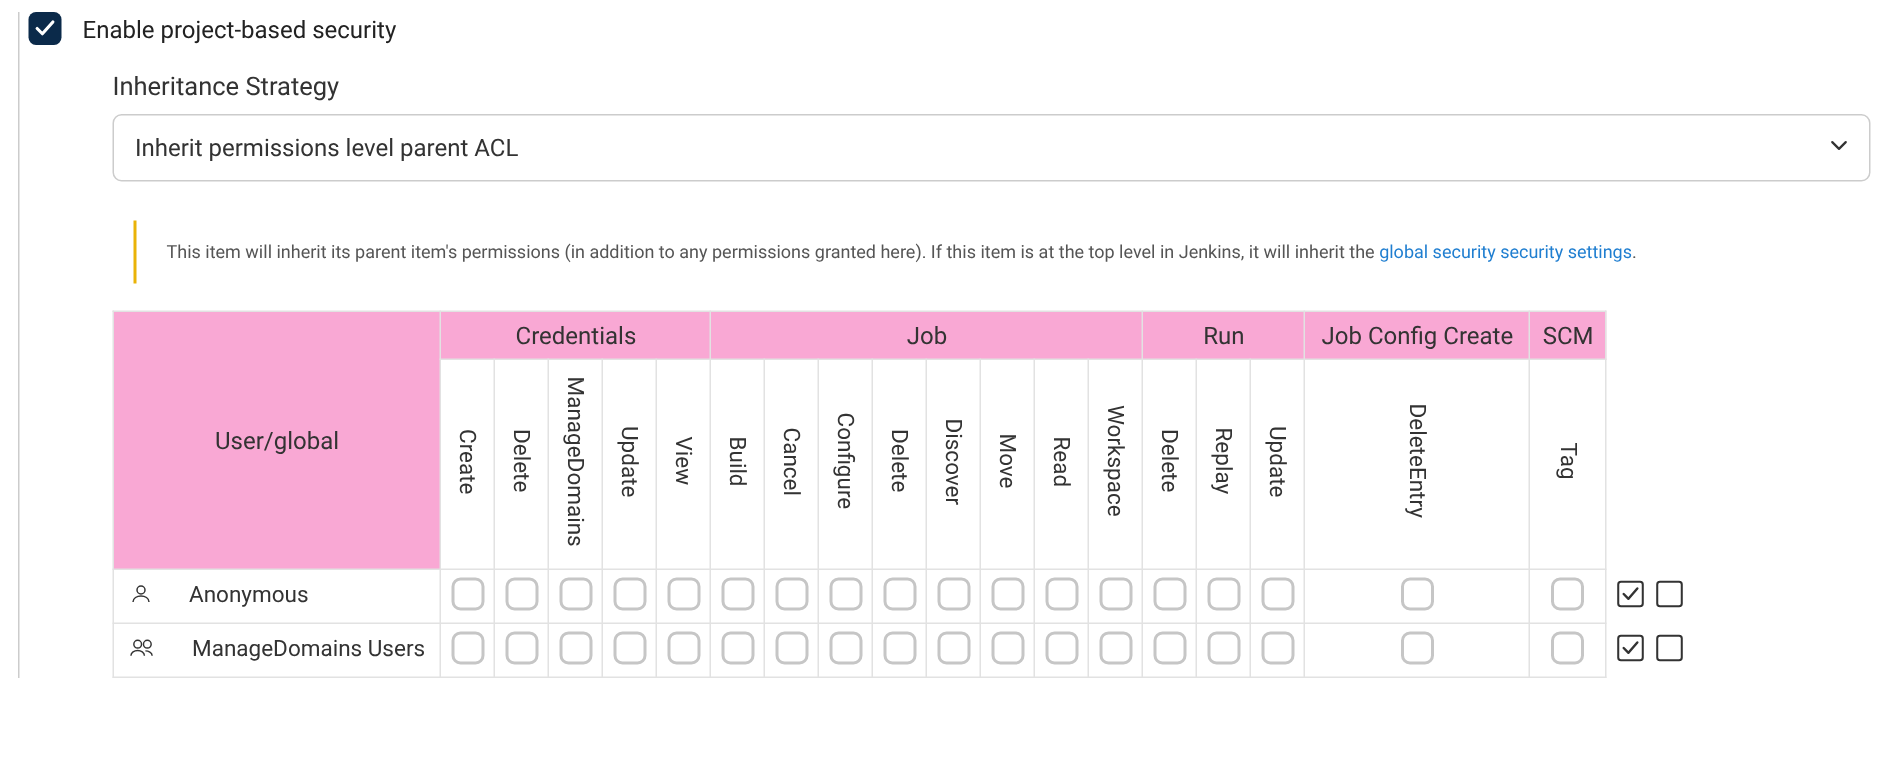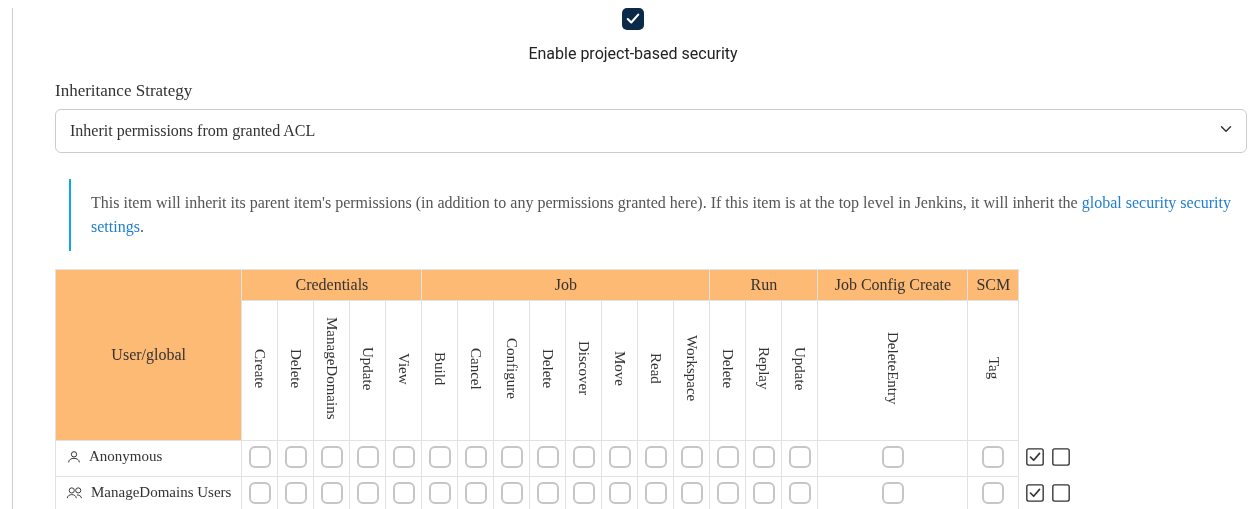--- a/index.html
+++ b/index.html
@@ -5,66 +5,66 @@
     * { box-sizing: border-box; margin: 0; padding: 0; }
     body {
       font-family: -apple-system, BlinkMacSystemFont, "Segoe UI", Roboto, "Helvetica Neue", Arial, sans-serif;
       font-size: 15px;
       color: #333;
       background: #fff;
       padding: 8px 12px;
       width: 1259px;
     }
     .wrap { border-left: 1px solid #ccc; padding-left: 6px; }
-    .row-check { display: flex; align-items: center; gap: 14px; margin-bottom: 18px; flex-direction: column; }
+    .row-check { display: flex; align-items: center; gap: 14px; margin-bottom: 18px; }
     .chk {
       width: 22px; height: 22px; border-radius: 5px; background: #0b2a4a;
       display: flex; align-items: center; justify-content: center; flex-shrink: 0;
     }
     .chk svg { width: 14px; height: 14px; }
     .chk-lbl { font-size: 16px; color: #222; }
-    .sub { margin-left: 36px; font-family: Liberation Serif, serif; }
+    .sub { margin-left: 56px; }
     .is-label { font-size: 17px; color: #333; margin-bottom: 6px; }
     .select-wrap { position: relative; margin-top: 8px; }
     .select {
       width: 100%; border: 1px solid #ccc; border-radius: 6px;
       padding: 12px 40px 12px 14px; font-size: 16px; color: #333; background: #fff;
       display: flex; align-items: center;
     }
     .select-caret { position: absolute; right: 12px; top: 50%; transform: translateY(-50%); }
     .select-caret svg { width: 18px; height: 18px; }
     .info-box {
-      margin: 26px 0 18px 14px; border-left: 2px solid #0ea5e9; padding: 12px 0 12px 20px;
-      font-size: 16px; color: #555; line-height: 1.5;
+      margin: 26px 0 18px 14px; border-left: 2px solid #eab308; padding: 12px 0 12px 20px;
+      font-size: 12px; color: #555; line-height: 1.5;
     }
     .info-link { color: #1f7ed0; text-decoration: none; }
     table.perm {
       border-collapse: collapse; margin-top: 6px; font-size: 15px;
     }
     table.perm th, table.perm td {
       border: 1px solid #e2e2e2; text-align: center;
       background: #fff;
     }
     table.perm thead tr.groups th {
-      background: #fdba74; font-weight: 400; color: #333; padding: 6px 8px; font-size: 16px;
+      background: #f9a8d4; font-weight: 400; color: #333; padding: 6px 8px; font-size: 16px;
     }
     table.perm thead th.usergroup {
       background: #f6f6f8; font-weight: 400; font-size: 16px; vertical-align: middle;
       padding: 0 42px;
     }
     table.perm thead tr.perms th {
       background: #fff; font-weight: 400; color: #333; font-size: 15px;
       padding: 8px 4px; height: 140px; vertical-align: middle; width: 36px;
     }
     table.perm thead tr.perms th.history { width: 150px; }
     table.perm thead tr.perms th.scm-tag { width: 40px; }
     .vt { writing-mode: vertical-rl; transform: rotate(0deg); white-space: nowrap; display: inline-block; }
     table.perm tbody td { padding: 4px 6px; height: 36px; }
     table.perm tbody td.namecell { text-align: left; padding: 4px 10px; white-space: nowrap; }
-    .user-wrap { display: inline-flex; align-items: center; gap: 7px; justify-content: flex-end; }
+    .user-wrap { display: inline-flex; align-items: center; gap: 24px; justify-content: flex-end; }
     .cbox {
       width: 22px; height: 22px; border: 2px solid #c6c6c6; border-radius: 6px; display: inline-block;
       background: #fff;
     }
     .actions-cell { border: none !important; padding-left: 6px; text-align: left; white-space: nowrap; }
     .actions-head { border: none !important; background: #fff !important; }
     .act-btn { display: inline-block; margin-right: 2px; vertical-align: middle; }
     .act-btn svg { width: 20px; height: 20px; }
   </style>
 </head>
@@ -79,21 +79,21 @@
         </svg>
     </div>
     <span class="chk-lbl">Enable project-based security</span>
   </div>
 
   <div class="sub">
     <div class="is-label">Inheritance Strategy</div>
 
     <div class="select-wrap">
       <div class="select">
-        <span>Inherit permissions from granted ACL</span>
+        <span>Inherit permissions level parent ACL</span>
       </div>
       <span class="select-caret">
         <svg viewBox="0 0 24 24">
             <path d="M6 9 L12 15 L18 9" stroke="#333" stroke-width="2" fill="none" stroke-linecap="round" stroke-linejoin="round"></path>
           </svg>
       </span>
     </div>
 
     <div class="info-box">
       <span>This item will inherit its parent item's permissions (in addition to any permissions granted here). If this item is at the top level in Jenkins, it will inherit the </span><a href="#" class="info-link">global security security settings</a><span>.</span>

